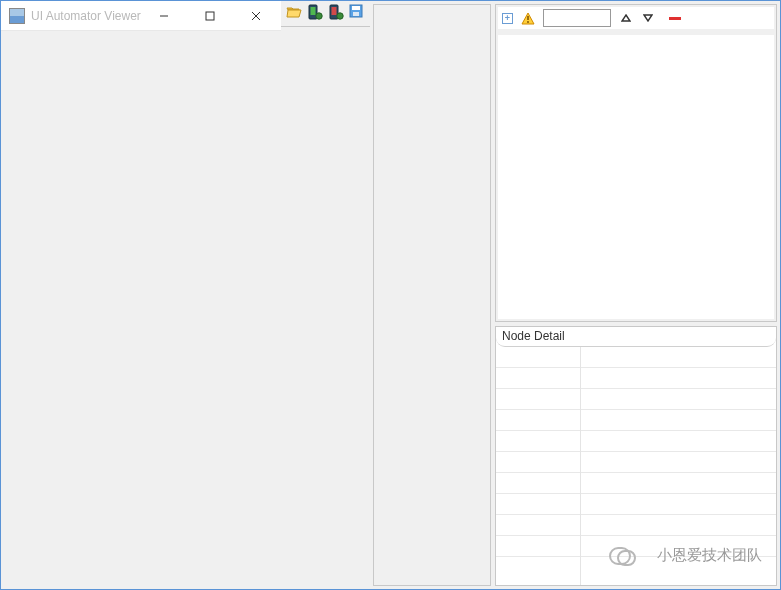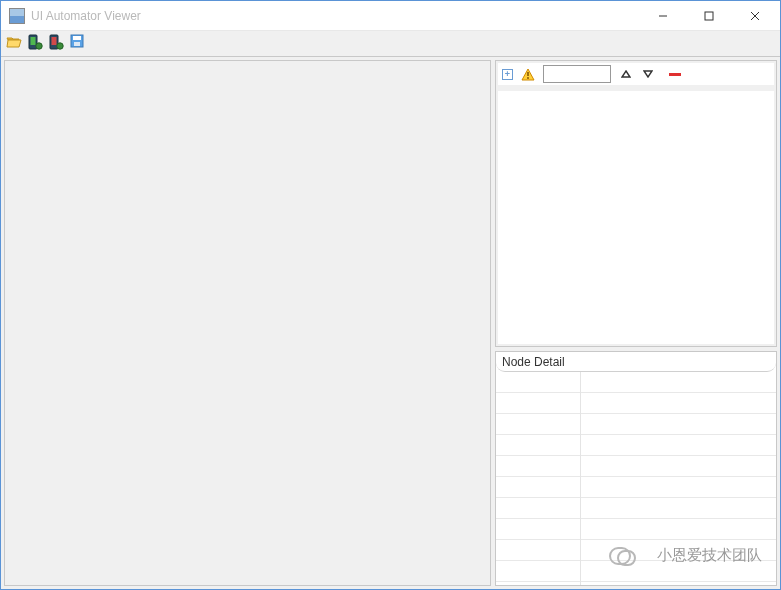--- a/index.html
+++ b/index.html
@@ -1,17 +1,17 @@
 <!DOCTYPE html>
 <html><head>
 <meta charset="utf-8">
 <style>
 * { box-sizing: border-box; font-family: "Segoe UI", "Microsoft YaHei", sans-serif; }
 body { margin: 0; background: #fff; }
-.window { width: 781px; height: 590px; border: 1px solid #5a93d6; display: flex; flex-direction: column; background: #f0f0f0; position: relative; }
+.window { width: 781px; height: 590px; border: 1px solid #5a93d6; display: flex; background: #f0f0f0; position: relative; }
 .titlebar { height: 30px; background: #fff; display: flex; align-items: center; padding: 0 2px 0 8px; border-bottom: 1px solid #e8e8e8; }
 .app-icon { width: 16px; height: 16px; border: 1px solid #888; background: linear-gradient(#a8c8e6 50%, #6a9cd4 50%); display:inline-block; margin-right: 6px; }
 .title { color: #b9b9b9; font-size: 12px; flex: 1; }
 .win-controls { display: flex; }
 .win-btn { width: 46px; height: 29px; display: flex; align-items: center; justify-content: center; color: #777; font-size: 10px; cursor: default; }
 .win-btn svg { stroke: #333; stroke-width: 1; fill: none; }
 .toolbar { height: 26px; background: #f0f0f0; border-bottom: 1px solid #c8c8c8; display: flex; align-items: center; padding: 0 4px; gap: 3px; }
 .tb-btn { width: 18px; height: 18px; display: flex; align-items: center; justify-content: center; cursor: default; }
 .content { flex: 1; display: flex; gap: 4px; padding: 3px; min-height: 0; }
 .left-pane { flex: 1; border: 1px solid #c8c8c8; background: #f0f0f0; }

